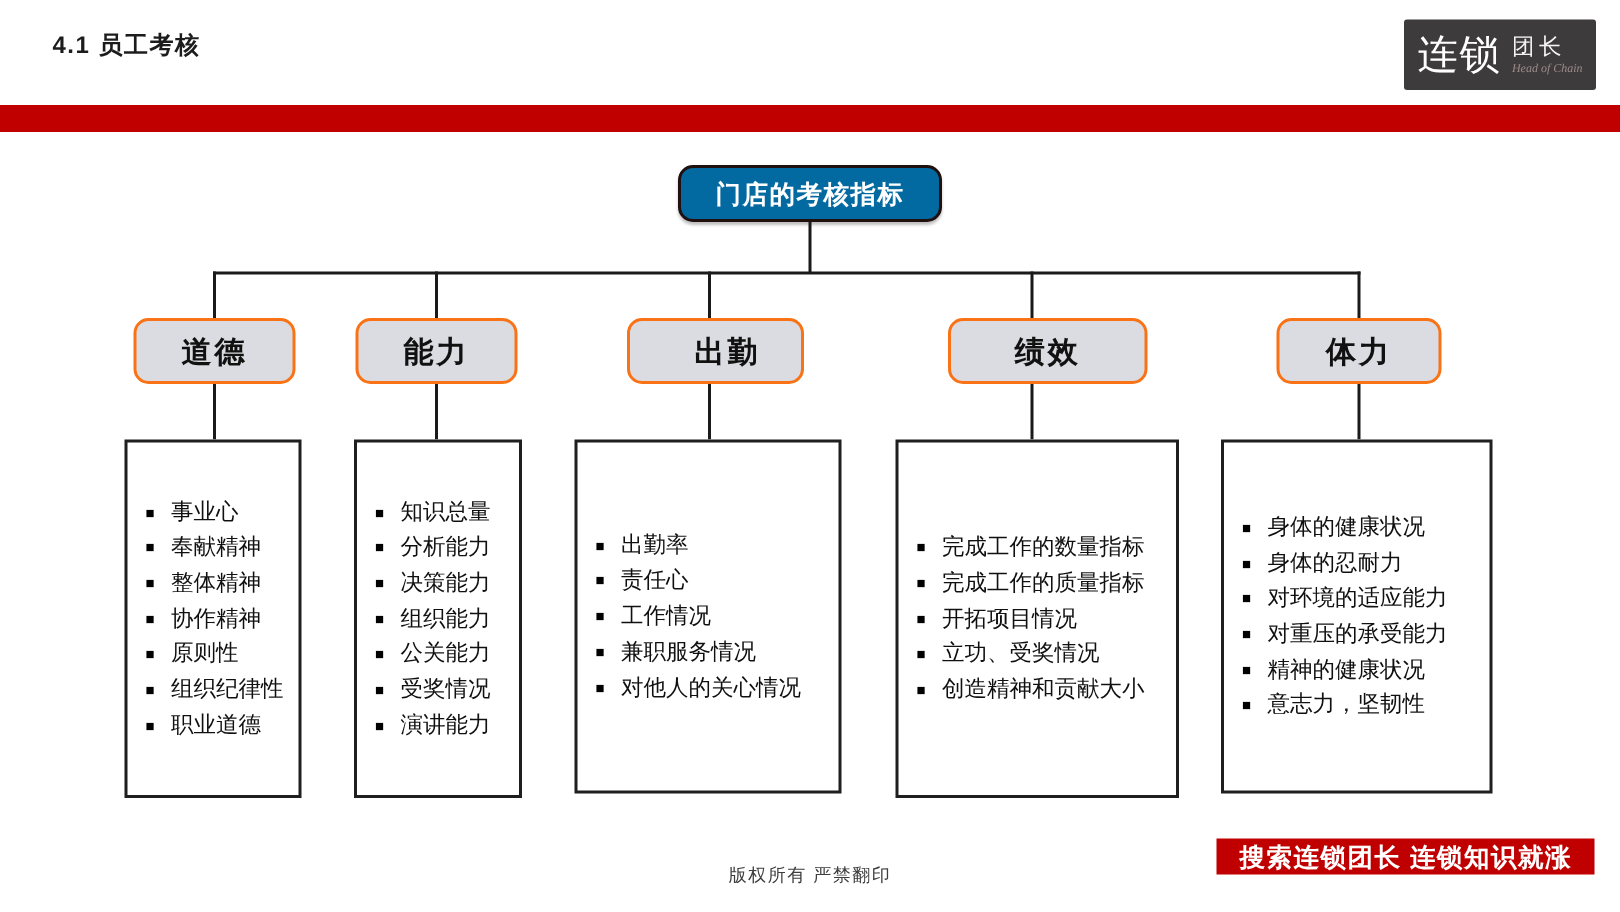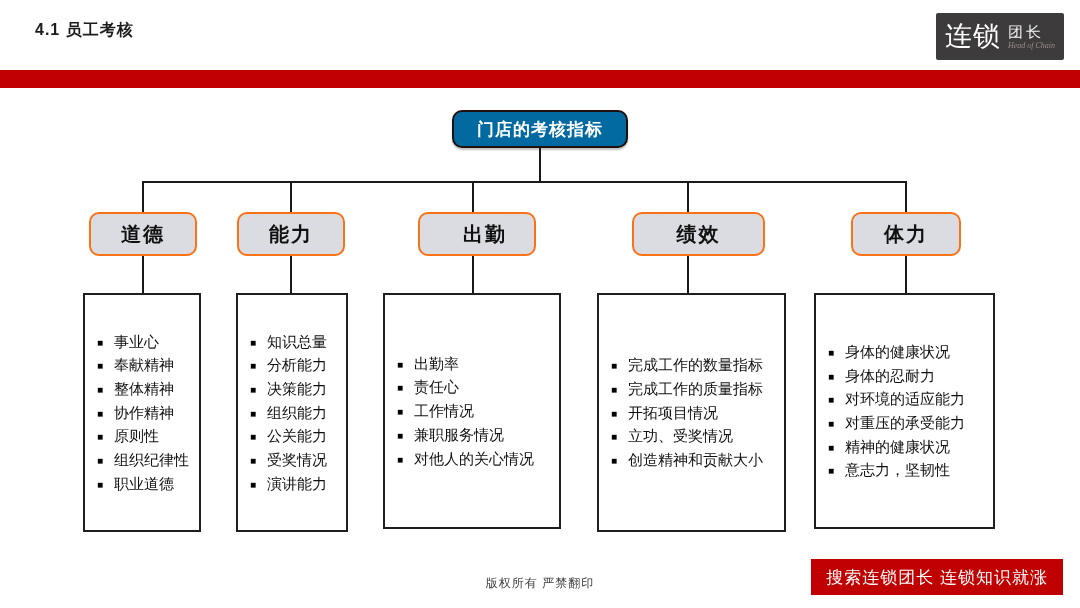--- a/index.html
+++ b/index.html
@@ -57,22 +57,22 @@
   }
   .list-item { display:flex; align-items:baseline; font-size:15px; color:#101010; line-height:1.58; white-space:nowrap; }
   .bullet { font-size:10px; margin-right:11px; color:#000; flex:0 0 auto; transform:translateY(-1px); }
 
   
   .copyright {
     position:absolute; left:0; top:575px; width:1080px;
     text-align:center; font-size:12px; color:#3d3d3d; letter-spacing:1px;
   }
   .banner {
-    position:absolute; right:17px; top:559px; height:36px;
-    background:#c00000; color:#fff; font-size:17px; font-weight:normal;
+    position:absolute; right:17px; top:559px; height:24px;
+    background:#c00000; color:#fff; font-size:17px; font-weight:bold;
     display:flex; align-items:center; padding:0 15px; letter-spacing:1px;
     box-sizing:border-box;
   }
 </style>
 </head>
 <body>
 
 <div class="stage">
 
   <div class="header">

